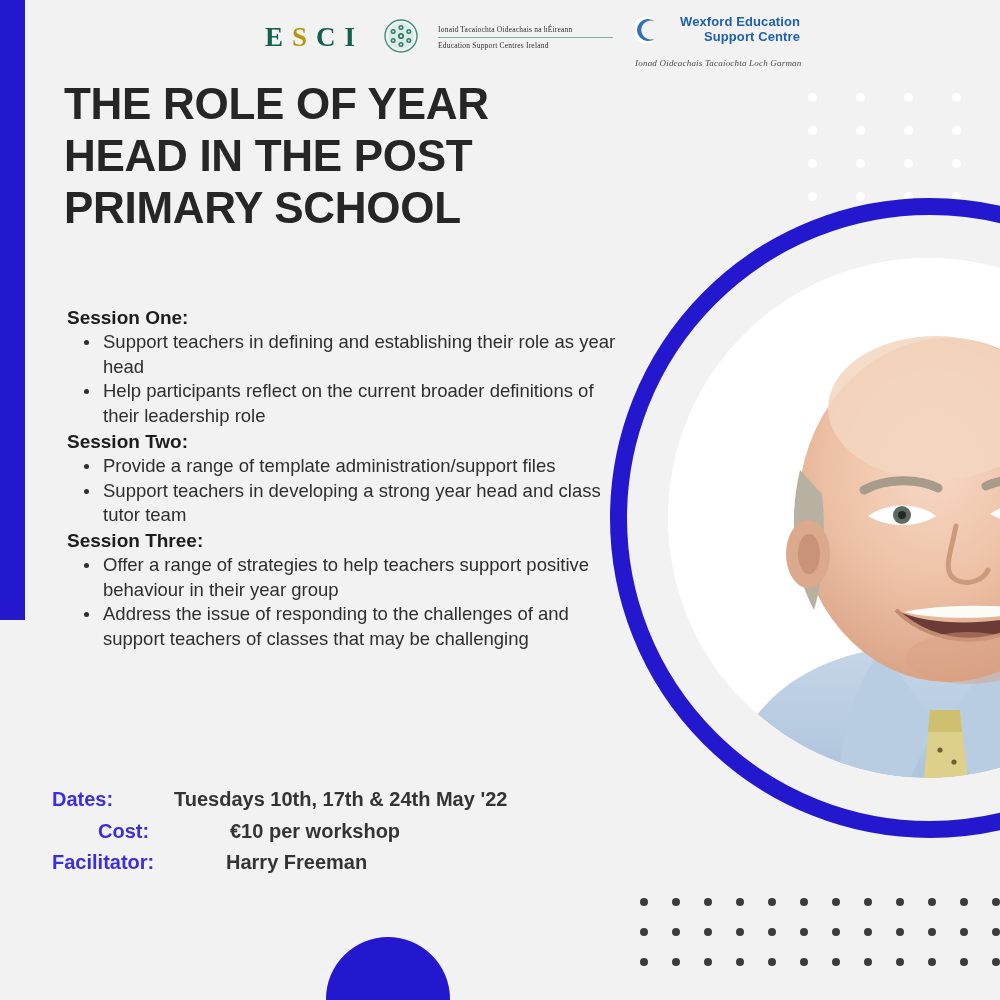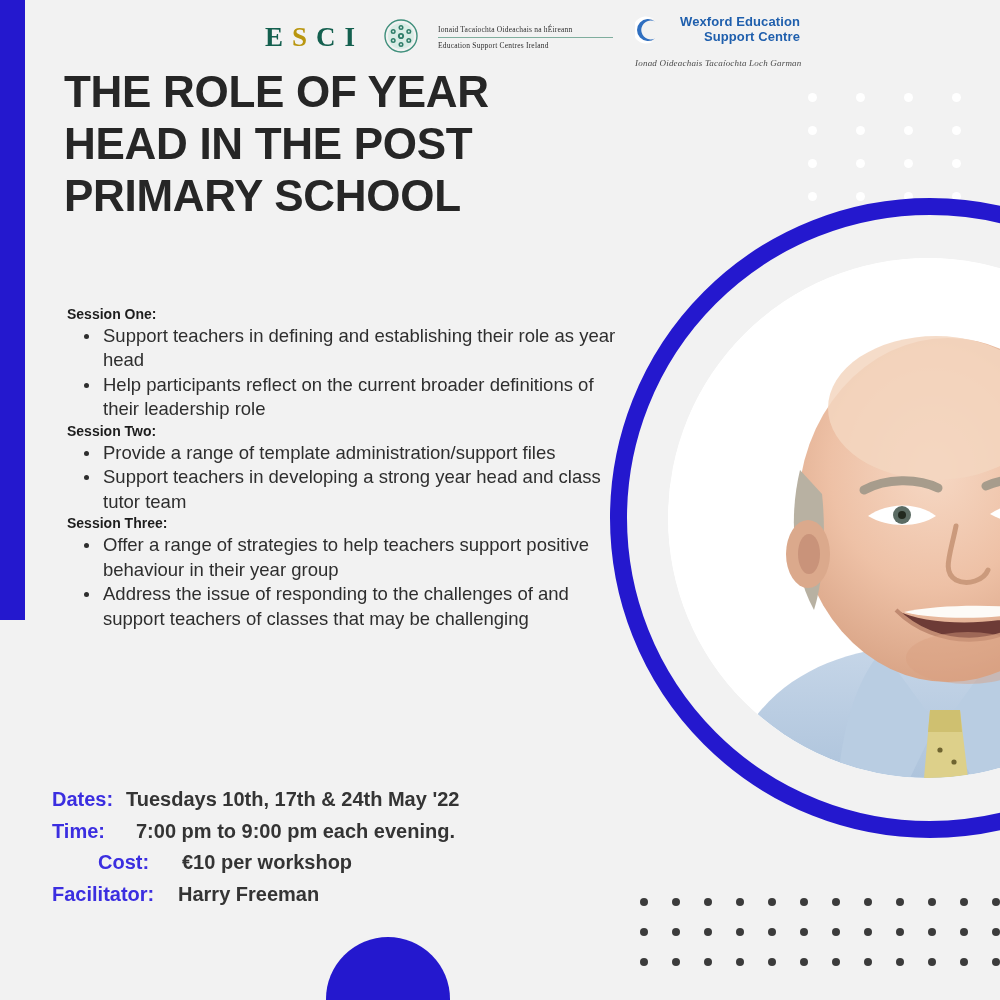--- a/index.html
+++ b/index.html
@@ -75,46 +75,46 @@
     font-size:13px;font-weight:700;color:#1f5fad;line-height:1.14;
     letter-spacing:.1px;
   }
   .wesc-sub{
     font-family:"Liberation Serif",serif;font-style:italic;
     font-size:9px;color:#4a4a4a;margin-top:10px;letter-spacing:.2px;
   }
 
   
   .title{
-    position:absolute;left:64px;top:66px;width:520px;
+    position:absolute;left:64px;top:78px;width:520px;
     font-size:44px;font-weight:700;line-height:1.18;
     letter-spacing:-.3px;color:#262626;
   }
   .intro{
     position:absolute;left:67px;top:254px;width:560px;
     font-size:19px;font-weight:700;color:#1d1d1d;
   }
   .sessions{position:absolute;left:67px;top:305px;width:560px;}
   .sess-head{
-    font-size:14px;font-weight:700;color:#1d1d1d;line-height:1.33;
+    font-size:19px;font-weight:700;color:#1d1d1d;line-height:1.33;
   }
   ul.sess-list{
     margin:0 0 0 0;padding:0 0 0 34px;list-style:disc;
   }
   ul.sess-list li{
     font-size:18.5px;color:#2e2e2e;line-height:1.33;margin:0;
     padding-left:2px;
   }
   ul.sess-list li::marker{font-size:17px;}
 
   .details{
     position:absolute;left:52px;top:784px;
     font-size:20px;font-weight:700;line-height:1.58;
   }
-  .details .row{display:flex;}
+  .details .row{display:flex;gap:48px;}
   .details .lbl{color:#3b2ee0;flex:none;}
   .details .val{color:#343434;}
   .row-dates .lbl{width:74px;}
   .row-time  .lbl{width:84px;}
   .row-cost  .lbl{width:84px;margin-left:46px;}
   .row-fac   .lbl{width:126px;}
 </style>
 </head>
 <body>
 
@@ -330,24 +330,20 @@
         <li>Address the issue of responding to the challenges of and support teachers of classes that may be challenging</li>
       </ul>
     </div>
   </div>
 
   <div class="details">
     <div class="row row-dates">
       <span class="lbl">Dates:</span>
       <span class="val">Tuesdays 10th, 17th &amp; 24th May '22</span>
     </div>
-    <div class="row row-time">
-      <span class="lbl">Time:</span>
-      <span class="val">7:00 pm to 9:00 pm each evening.</span>
-    </div>
     <div class="row row-cost">
       <span class="lbl">Cost:</span>
       <span class="val">€10 per workshop</span>
     </div>
     <div class="row row-fac">
       <span class="lbl">Facilitator:</span>
       <span class="val">Harry Freeman</span>
     </div>
   </div>
 

